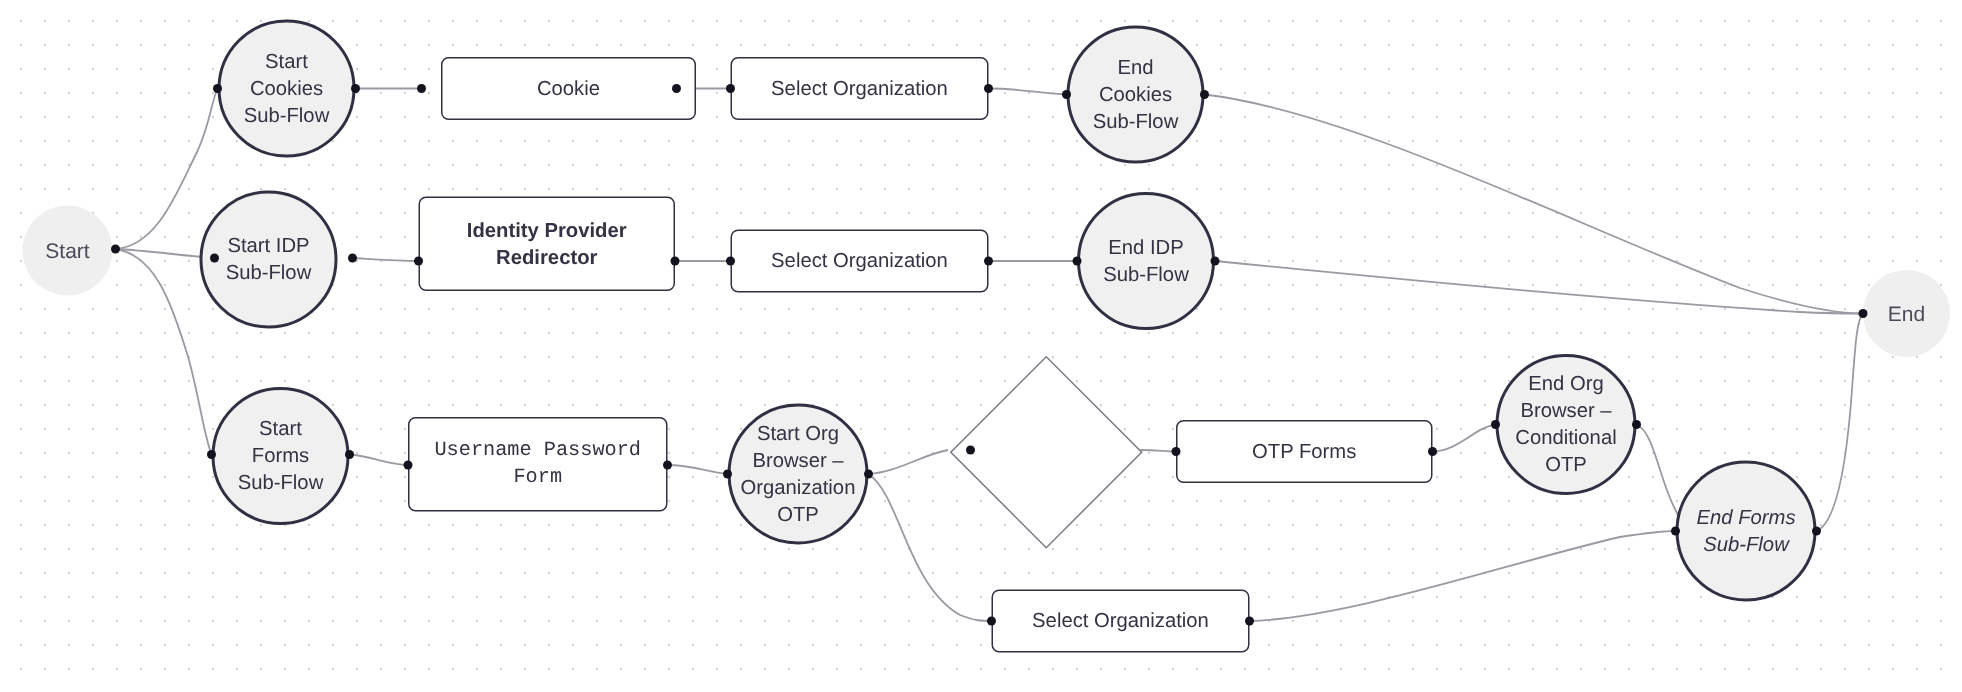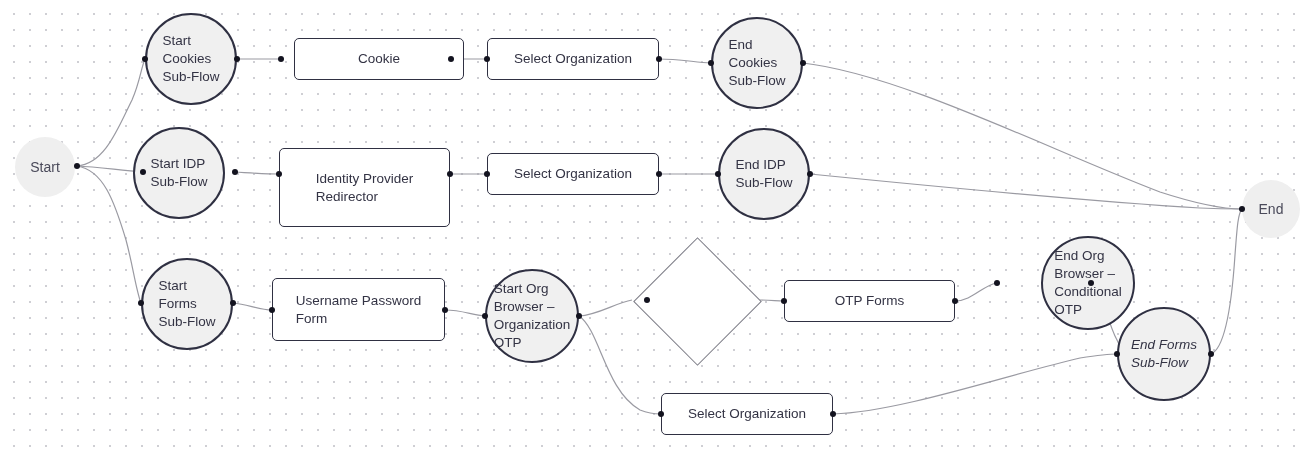--- a/index.html
+++ b/index.html
@@ -26,21 +26,21 @@
     width: 1308px;
     height: 461px;
     pointer-events: none;
   }
   .node {
     position: absolute;
     box-sizing: border-box;
     display: flex;
     align-items: center;
     justify-content: center;
-    text-align: left;
+    text-align: center;
     color: #333344;
     line-height: 1.32;
     white-space: pre-line;
   }
   .node-terminal {
     background: #efefef;
     border: none;
     border-radius: 50%;
     font-size: 14px;
     color: #4a4a5a;
@@ -123,38 +123,38 @@
       <div class="node node-circle" style="left: 145px; top: 13px; width: 92px; height: 92px;"><span>Start
 Cookies
 Sub-Flow</span></div>
       <div class="node node-box" style="left: 294px; top: 38px; width: 170px; height: 42px;"><span>Cookie</span></div>
       <div class="node node-box" style="left: 487px; top: 38px; width: 172px; height: 42px;"><span>Select Organization</span></div>
       <div class="node node-circle" style="left: 711px; top: 17px; width: 92px; height: 92px;"><span>End
 Cookies
 Sub-Flow</span></div>
       <div class="node node-circle" style="left: 133px; top: 127px; width: 92px; height: 92px;"><span>Start IDP
 Sub-Flow</span></div>
-      <div class="node node-box" style="left: 279px; top: 148px; width: 171px; height: 79px;"><span>Identity Provider
+      <div class="node node-box" style="left: 279px; top: 131px; width: 171px; height: 63px; font-weight: bold;"><span>Identity Provider
 Redirector</span></div>
       <div class="node node-box" style="left: 487px; top: 153px; width: 172px; height: 42px;"><span>Select Organization</span></div>
       <div class="node node-circle" style="left: 718px; top: 128px; width: 92px; height: 92px;"><span>End IDP
 Sub-Flow</span></div>
       <div class="node node-circle" style="left: 141px; top: 258px; width: 92px; height: 92px;"><span>Start
 Forms
 Sub-Flow</span></div>
-      <div class="node node-box" style="left: 272px; top: 278px; width: 173px; height: 63px;"><span>Username Password
+      <div class="node node-box" style="left: 272px; top: 278px; width: 173px; height: 63px; font-family: Liberation Mono, monospace;"><span>Username Password
 Form</span></div>
       <div class="node node-circle" style="left: 485px; top: 269px; width: 94px; height: 94px;"><span>Start Org
 Browser –
 Organization
 OTP</span></div>
       <div class="node node-diamond" style="left: 632px; top: 237px; width: 128px; height: 126px;"><div class="diamond-shape"></div></div>
       <div class="node node-box" style="left: 784px; top: 280px; width: 171px; height: 42px;"><span>OTP Forms</span></div>
       <div class="node node-box" style="left: 661px; top: 393px; width: 172px; height: 42px;"><span>Select Organization</span></div>
-      <div class="node node-circle" style="left: 1041px; top: 236px; width: 94px; height: 94px;"><span>End Org
+      <div class="node node-circle" style="left: 997px; top: 236px; width: 94px; height: 94px;"><span>End Org
 Browser –
 Conditional
 OTP</span></div>
       <div class="node node-circle" style="left: 1117px; top: 307px; width: 94px; height: 94px; font-style: italic;"><span>End Forms
 Sub-Flow</span></div>
       <div class="node node-terminal" style="left: 1242px; top: 180px; width: 58px; height: 58px;"><span>End</span></div>
     </div>
   <div id="port-layer">
       <div class="port" style="left: 77px; top: 166px; background: rgb(19, 19, 31);"></div>
       <div class="port" style="left: 145px; top: 59px; background: rgb(19, 19, 31);"></div>

